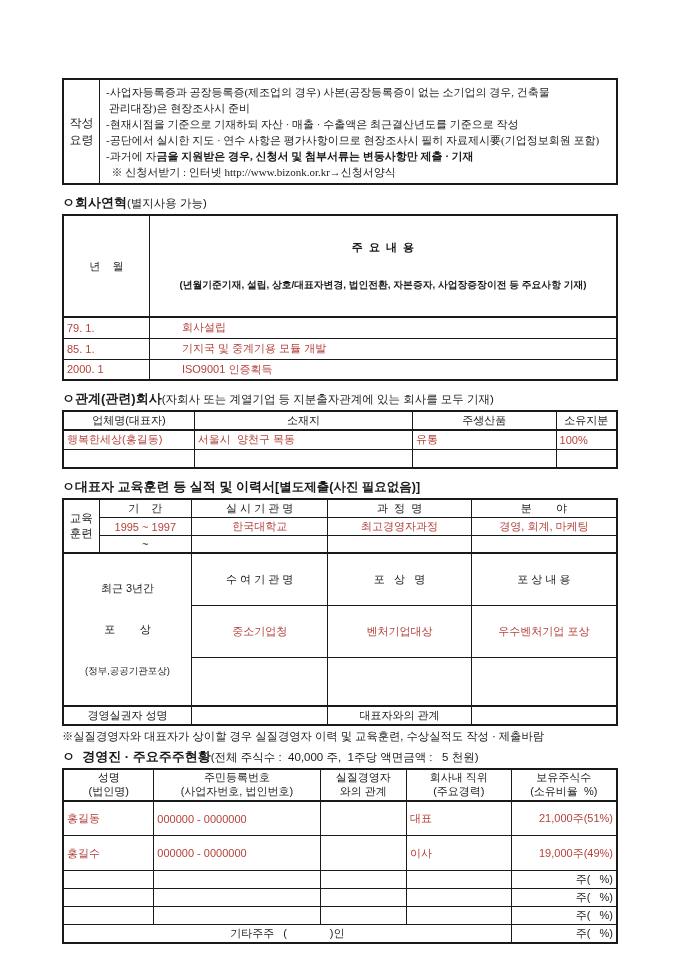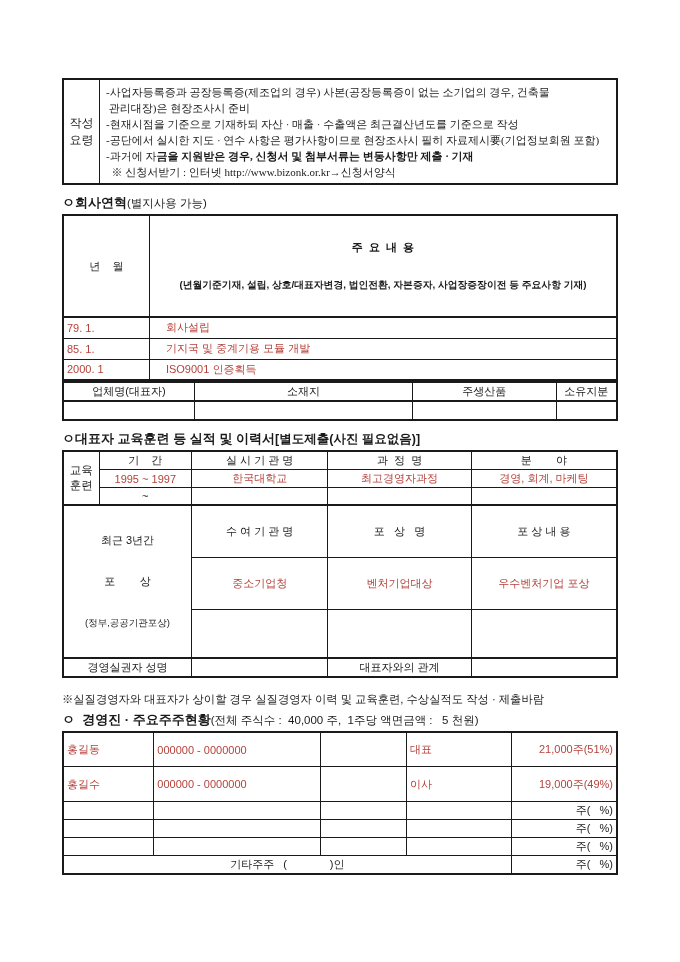--- a/index.html
+++ b/index.html
@@ -25,32 +25,32 @@
   .ctr { text-align:center; }
   .red { color:#b5413a; }
   .thickb { border-bottom:2px solid #1a1a1a; }
   .thickt { border-top:2px solid #1a1a1a; }
 
   
   .t-history .hdr-main { font-weight:bold; }
   .t-history .hdr-note { font-weight:bold; font-size:9.8px; }
   .t-history td { height:21px;margin-top:38px; }
   .t-history .hdr-cell { height:30px; padding:0 2px; }
-  .t-history .content-cell { padding-left:16px; }
+  .t-history .content-cell { padding-left:32px; }
 
   
   .t-related td { height:19px; }
 
   
   .t-edu td { height:17px; }
   .t-edu .lbl { text-align:center; font-size:11.5px; }
   .awlbl { text-align:center; line-height:1.25; }
   .awlbl .l3 { font-size:9.5px; }
 
-  .footnote { font-size:11.3px; margin-top:14px; white-space:pre-wrap; }
+  .footnote { font-size:11.3px; margin-top:3px; white-space:pre-wrap; }
 
   
   .t-sh .hdr td { height:32px; line-height:1.25; }
   .t-sh td { height:35px; }
   .t-sh .empty td { height:18px; }
 </style>
 </head>
 <body>
 
 <div class="doc">
@@ -90,33 +90,40 @@
       <td class="red">85. 1.</td>
       <td class="red content-cell">기지국 및 중계기용 모듈 개발</td>
     </tr>
     <tr>
       <td class="red">2000. 1</td>
       <td class="red content-cell">ISO9001 인증획득</td>
     </tr>
   </tbody>
     </table>
 
+  <div class="sec-title"><span>ㅇ관계(관련)회사</span><span class="note">(자회사 또는 계열기업 등 지분출자관계에 있는 회사를 모두 기재)</span></div>
   <table class="t-related">
     <colgroup>
         <col style="width:23.7%">
         <col style="width:39.4%">
         <col style="width:25.9%">
         <col style="width:11%">
       </colgroup>
     <tbody>
         <tr>
       <td class="ctr thickb">업체명(대표자)</td>
       <td class="ctr thickb">소재지</td>
       <td class="ctr thickb">주생산품</td>
       <td class="ctr thickb">소유지분</td>
+    </tr>
+    <tr>
+      <td class="red">행복한세상(홍길동)</td>
+      <td class="red">서울시  양천구 목동</td>
+      <td class="red">유통</td>
+      <td class="red">100%</td>
     </tr>
     <tr>
       <td></td>
       <td></td>
       <td></td>
       <td></td>
     </tr>
   </tbody>
     </table>
 
@@ -183,20 +190,32 @@
   <div class="sec-title" style="margin-top:4px"><span>ㅇ  경영진 · 주요주주현황</span><span class="note">(전체 주식수 :  40,000 주,  1주당 액면금액 :   5 천원)</span></div>
   <table class="t-sh">
     <colgroup>
         <col style="width:16.4%">
         <col style="width:30%">
         <col style="width:15.6%">
         <col style="width:18.9%">
         <col style="width:19.1%">
       </colgroup>
     <tbody>
+        <tr class="hdr">
+      <td class="ctr thickb">성명
+(법인명)</td>
+      <td class="ctr thickb">주민등록번호
+(사업자번호, 법인번호)</td>
+      <td class="ctr thickb">실질경영자
+와의 관계</td>
+      <td class="ctr thickb">회사내 직위
+(주요경력)</td>
+      <td class="ctr thickb">보유주식수
+(소유비율  %)</td>
+    </tr>
     <tr>
       <td class="red">홍길동</td>
       <td class="red">000000 - 0000000</td>
       <td></td>
       <td class="red">대표</td>
       <td class="red" style="text-align:right">21,000주(51%)</td>
     </tr>
     <tr>
       <td class="red">홍길수</td>
       <td class="red">000000 - 0000000</td>

